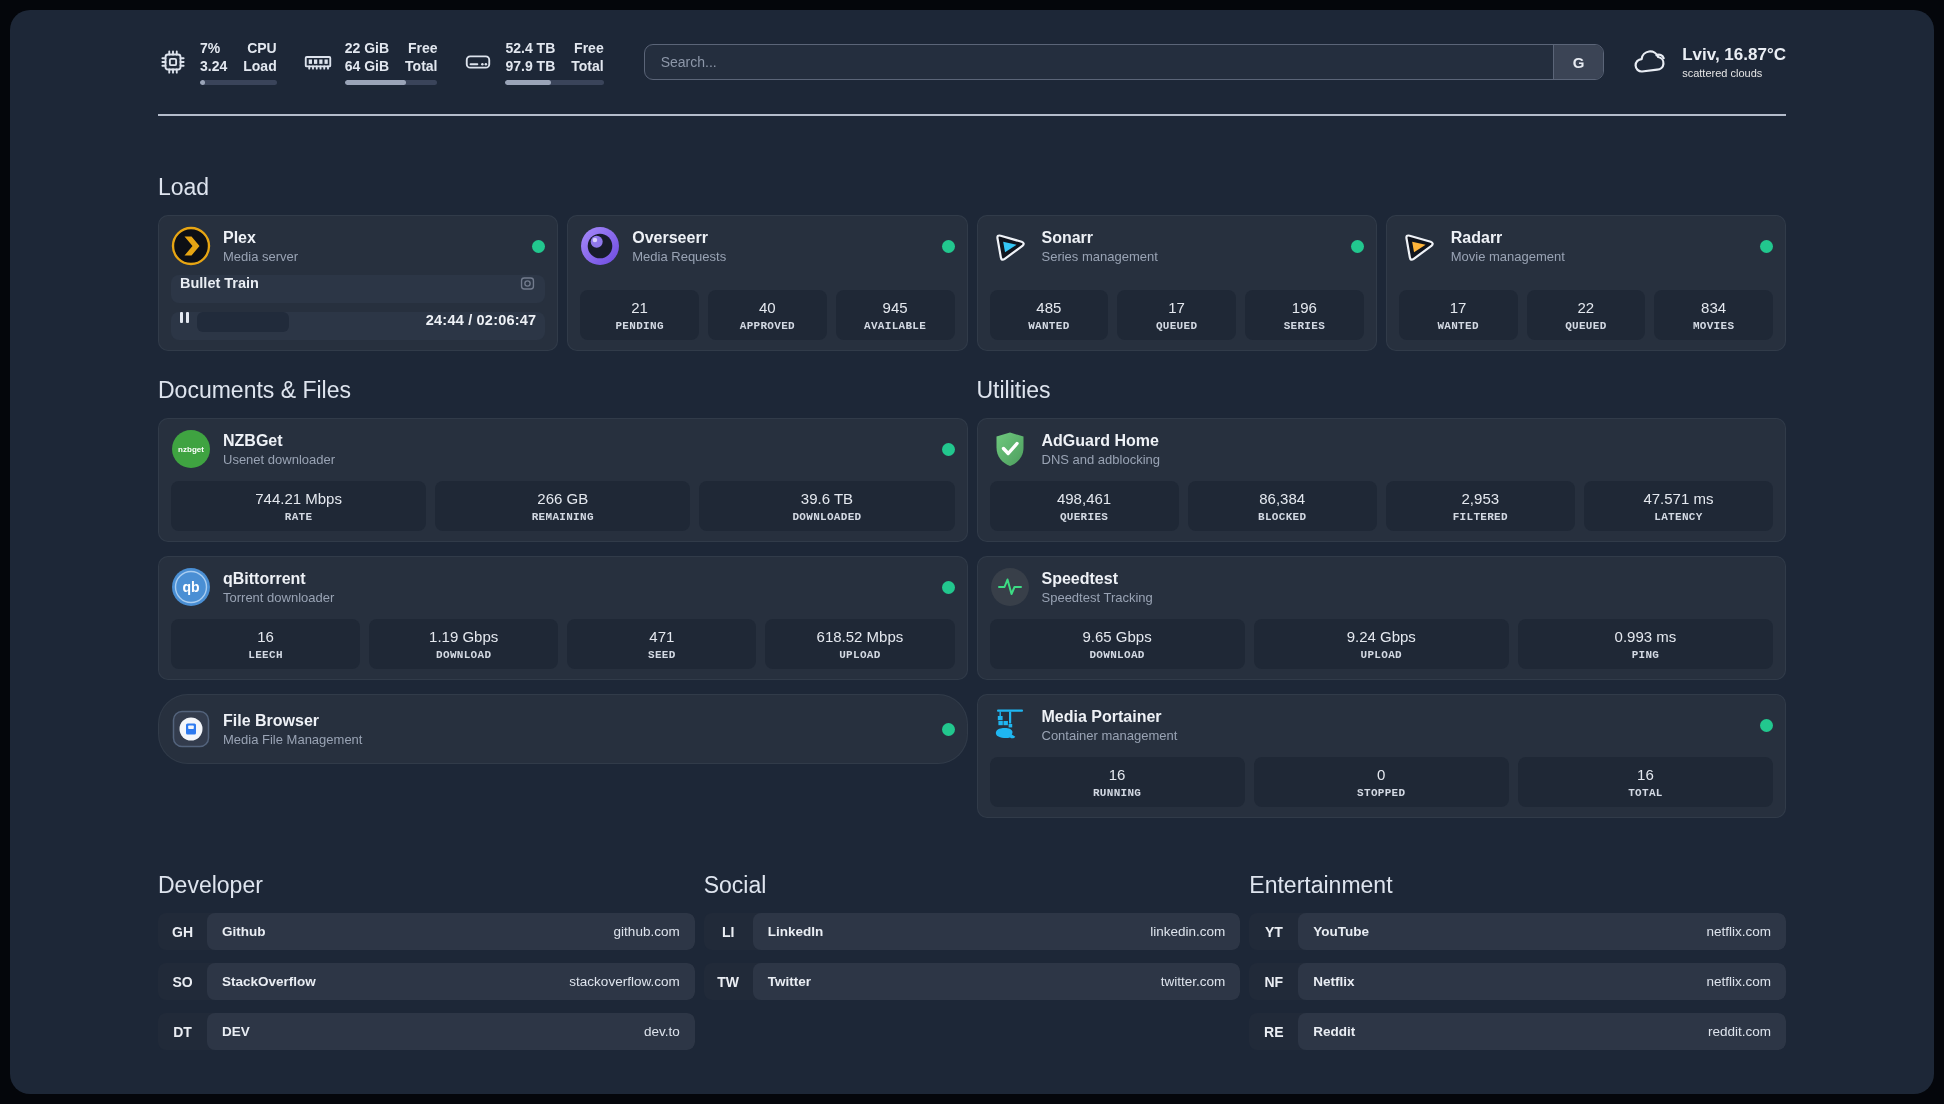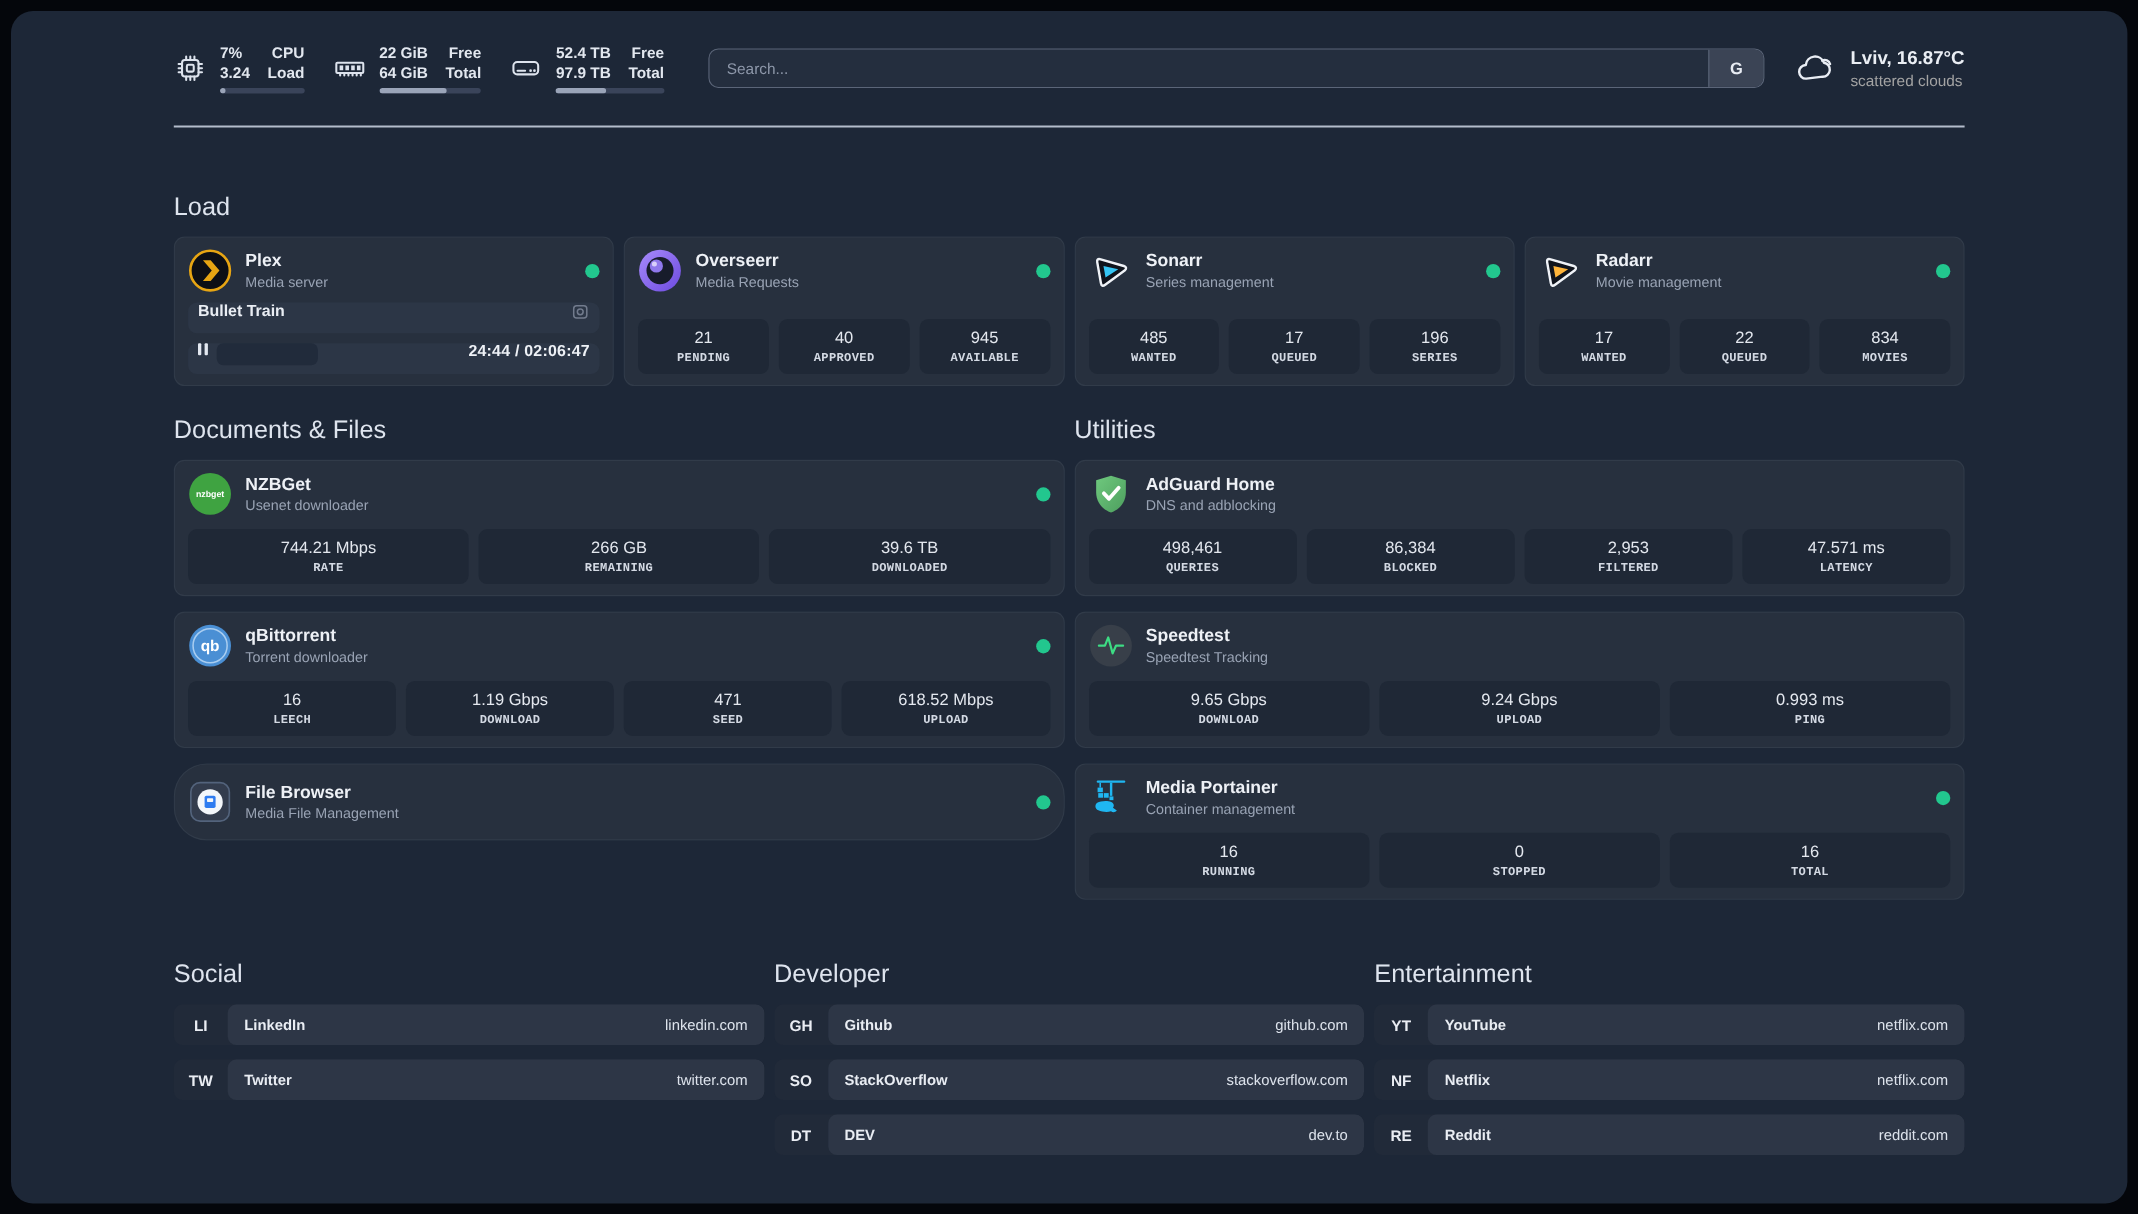--- a/index.html
+++ b/index.html
@@ -19,21 +19,21 @@
   .sys-fill { height:100%; border-radius:3px; background:#9aa4b8; }
 
   .search { flex:1; height:36px; display:flex; align-items:stretch; background:#242e3e; border:1px solid #5b6578; border-radius:9px; overflow:hidden; margin-left:14px; }
   .search input { flex:1; background:transparent; border:none; outline:none; padding:0 16px; font-size:14px; color:#cfd6e2; font-family:"Liberation Sans",sans-serif; }
   .search input::placeholder { color:#8d97a9; }
   .search-btn { width:50px; background:#3b4455; border-left:1px solid #5b6578; display:flex; align-items:center; justify-content:center; color:#e8ecf3; font-size:15px; font-weight:600; cursor:pointer; }
 
   .weather { display:flex; align-items:center; gap:12px; }
   .weather-icon { width:40px; height:40px; }
   .weather-line1 { font-size:17px; color:#eaeef4; font-weight:600; }
-  .weather-line2 { font-size:14px; color:#a3a3a3; margin-top:2px; }
+  .weather-line2 { font-size:11px; color:#e5e5e5; margin-top:2px; }
 
   .divider { border-bottom:2px solid rgba(207,215,229,0.85); }
 
   
   .section-title { font-size:23px; font-weight:500; color:#dee4ee; }
   .media-section { margin-top:58px; }
   .media-grid { display:grid; grid-template-columns:repeat(4,1fr); gap:9px; margin-top:14px; }
 
   .card { background:#27303e; border:1px solid rgba(140,155,180,0.10); border-radius:10px; padding:10px 12px 10px; display:flex; flex-direction:column; cursor:pointer; }
   .card-head { display:flex; align-items:center; gap:12px; }
@@ -497,61 +497,61 @@
                 <div class="tile-value">16</div>
                 <div class="tile-label">TOTAL</div>
               </div>
           </div>
         </div>
       </div>
     </div>
 
     <div class="bookmarks">
       <div class="bm-col">
+        <div class="section-title">Developer</div>
+        <div class="links">
+          <div class="link-row">
+            <div class="link-abbr">GH</div>
+            <div class="link-body">
+                <span class="link-name">Github</span>
+                <span class="link-url">github.com</span>
+              </div>
+          </div>
+          <div class="link-row">
+            <div class="link-abbr">SO</div>
+            <div class="link-body">
+                <span class="link-name">StackOverflow</span>
+                <span class="link-url">stackoverflow.com</span>
+              </div>
+          </div>
+          <div class="link-row">
+            <div class="link-abbr">DT</div>
+            <div class="link-body">
+                <span class="link-name">DEV</span>
+                <span class="link-url">dev.to</span>
+              </div>
+          </div>
+        </div>
+      </div>
+
+      <div class="bm-col">
         <div class="section-title">Social</div>
         <div class="links">
           <div class="link-row">
             <div class="link-abbr">LI</div>
             <div class="link-body">
                 <span class="link-name">LinkedIn</span>
                 <span class="link-url">linkedin.com</span>
               </div>
           </div>
           <div class="link-row">
             <div class="link-abbr">TW</div>
             <div class="link-body">
                 <span class="link-name">Twitter</span>
                 <span class="link-url">twitter.com</span>
-              </div>
-          </div>
-        </div>
-      </div>
-
-      <div class="bm-col">
-        <div class="section-title">Developer</div>
-        <div class="links">
-          <div class="link-row">
-            <div class="link-abbr">GH</div>
-            <div class="link-body">
-                <span class="link-name">Github</span>
-                <span class="link-url">github.com</span>
-              </div>
-          </div>
-          <div class="link-row">
-            <div class="link-abbr">SO</div>
-            <div class="link-body">
-                <span class="link-name">StackOverflow</span>
-                <span class="link-url">stackoverflow.com</span>
-              </div>
-          </div>
-          <div class="link-row">
-            <div class="link-abbr">DT</div>
-            <div class="link-body">
-                <span class="link-name">DEV</span>
-                <span class="link-url">dev.to</span>
               </div>
           </div>
         </div>
       </div>
 
       <div class="bm-col">
         <div class="section-title">Entertainment</div>
         <div class="links">
           <div class="link-row">
             <div class="link-abbr">YT</div>

